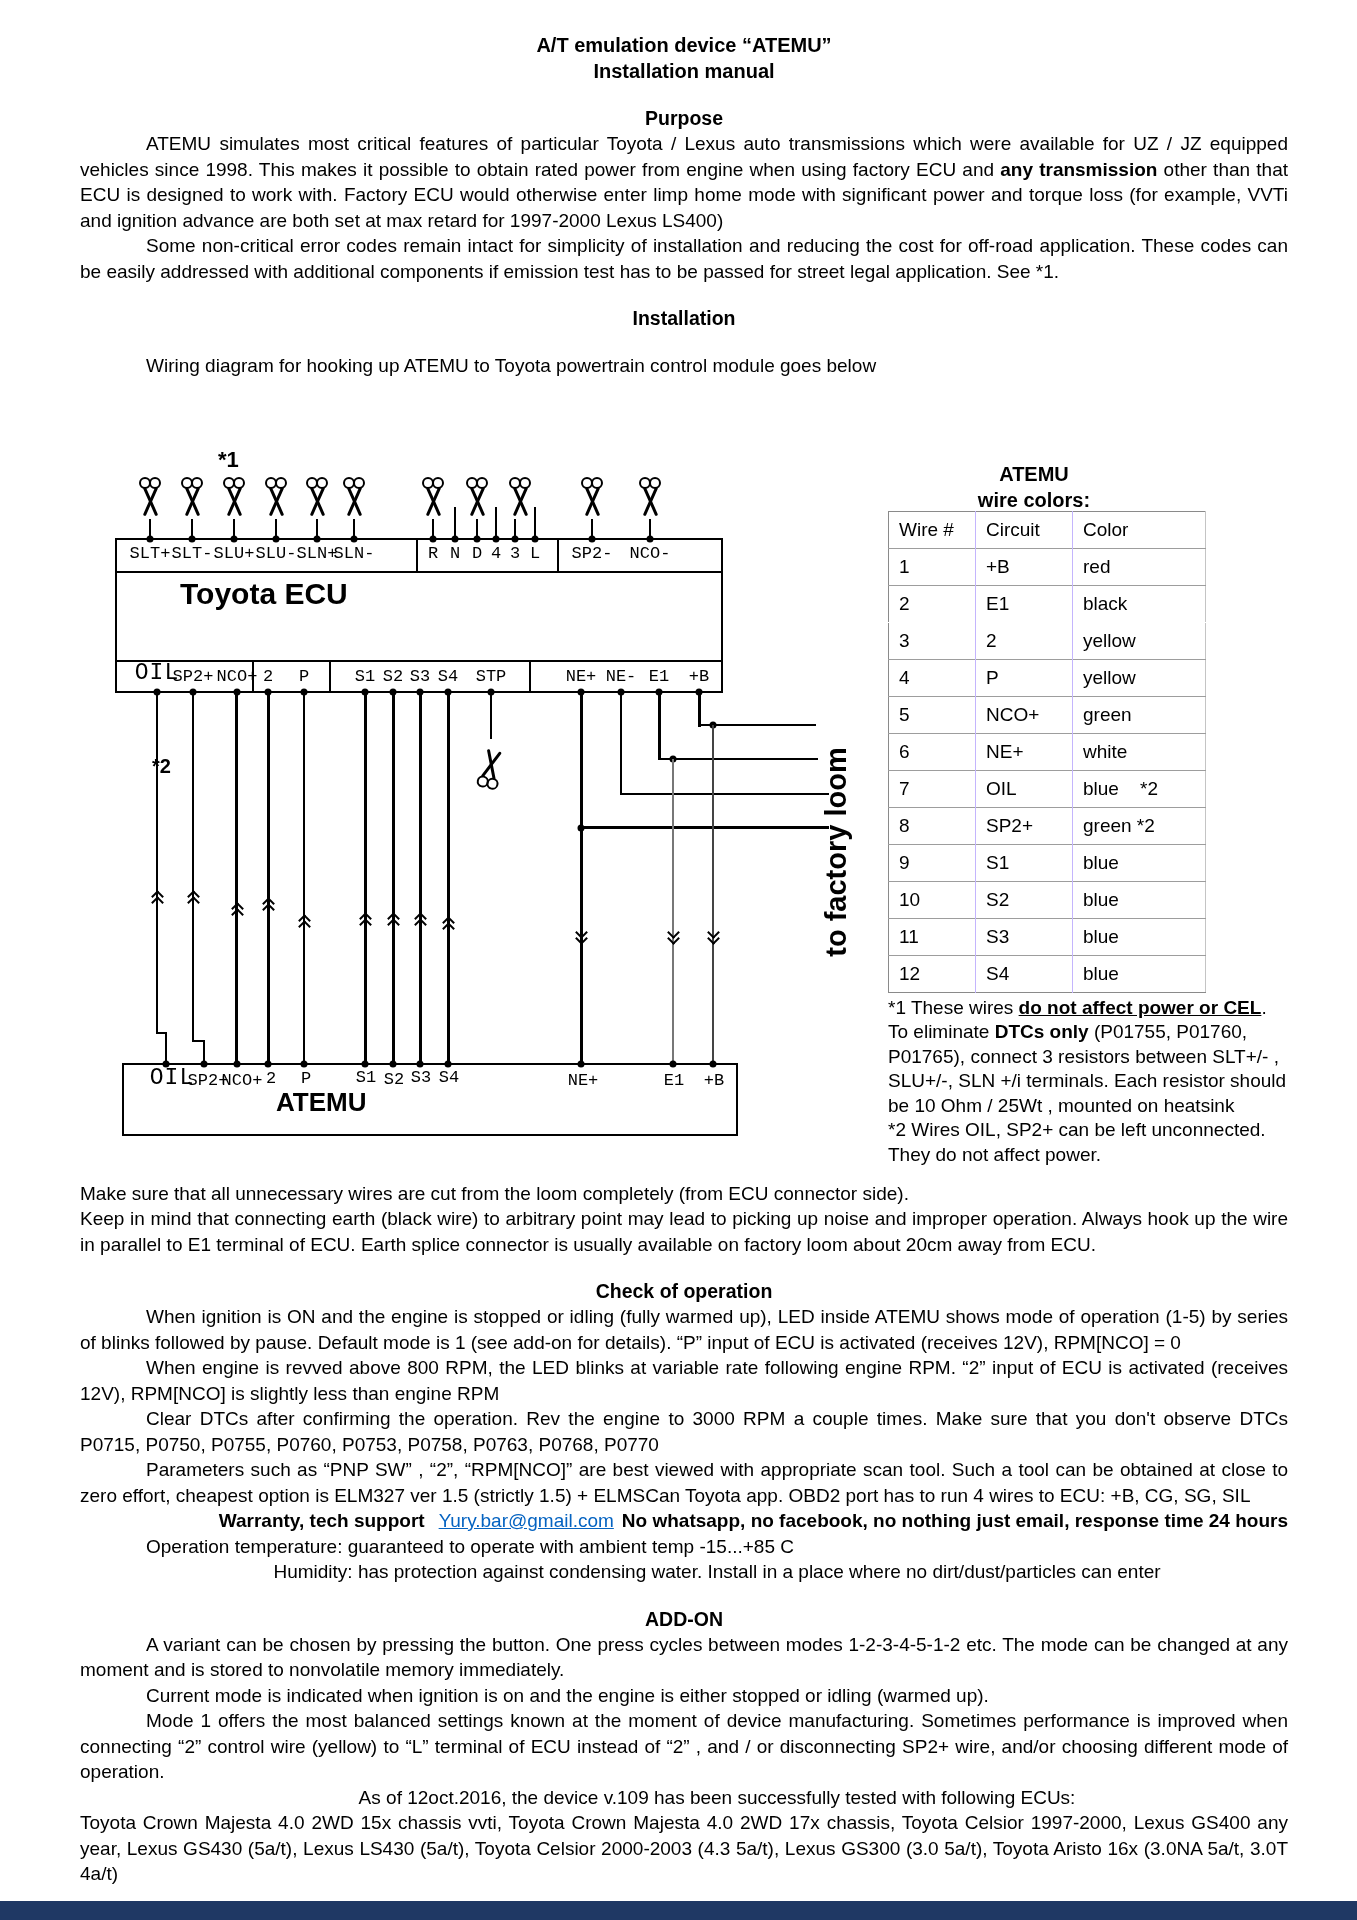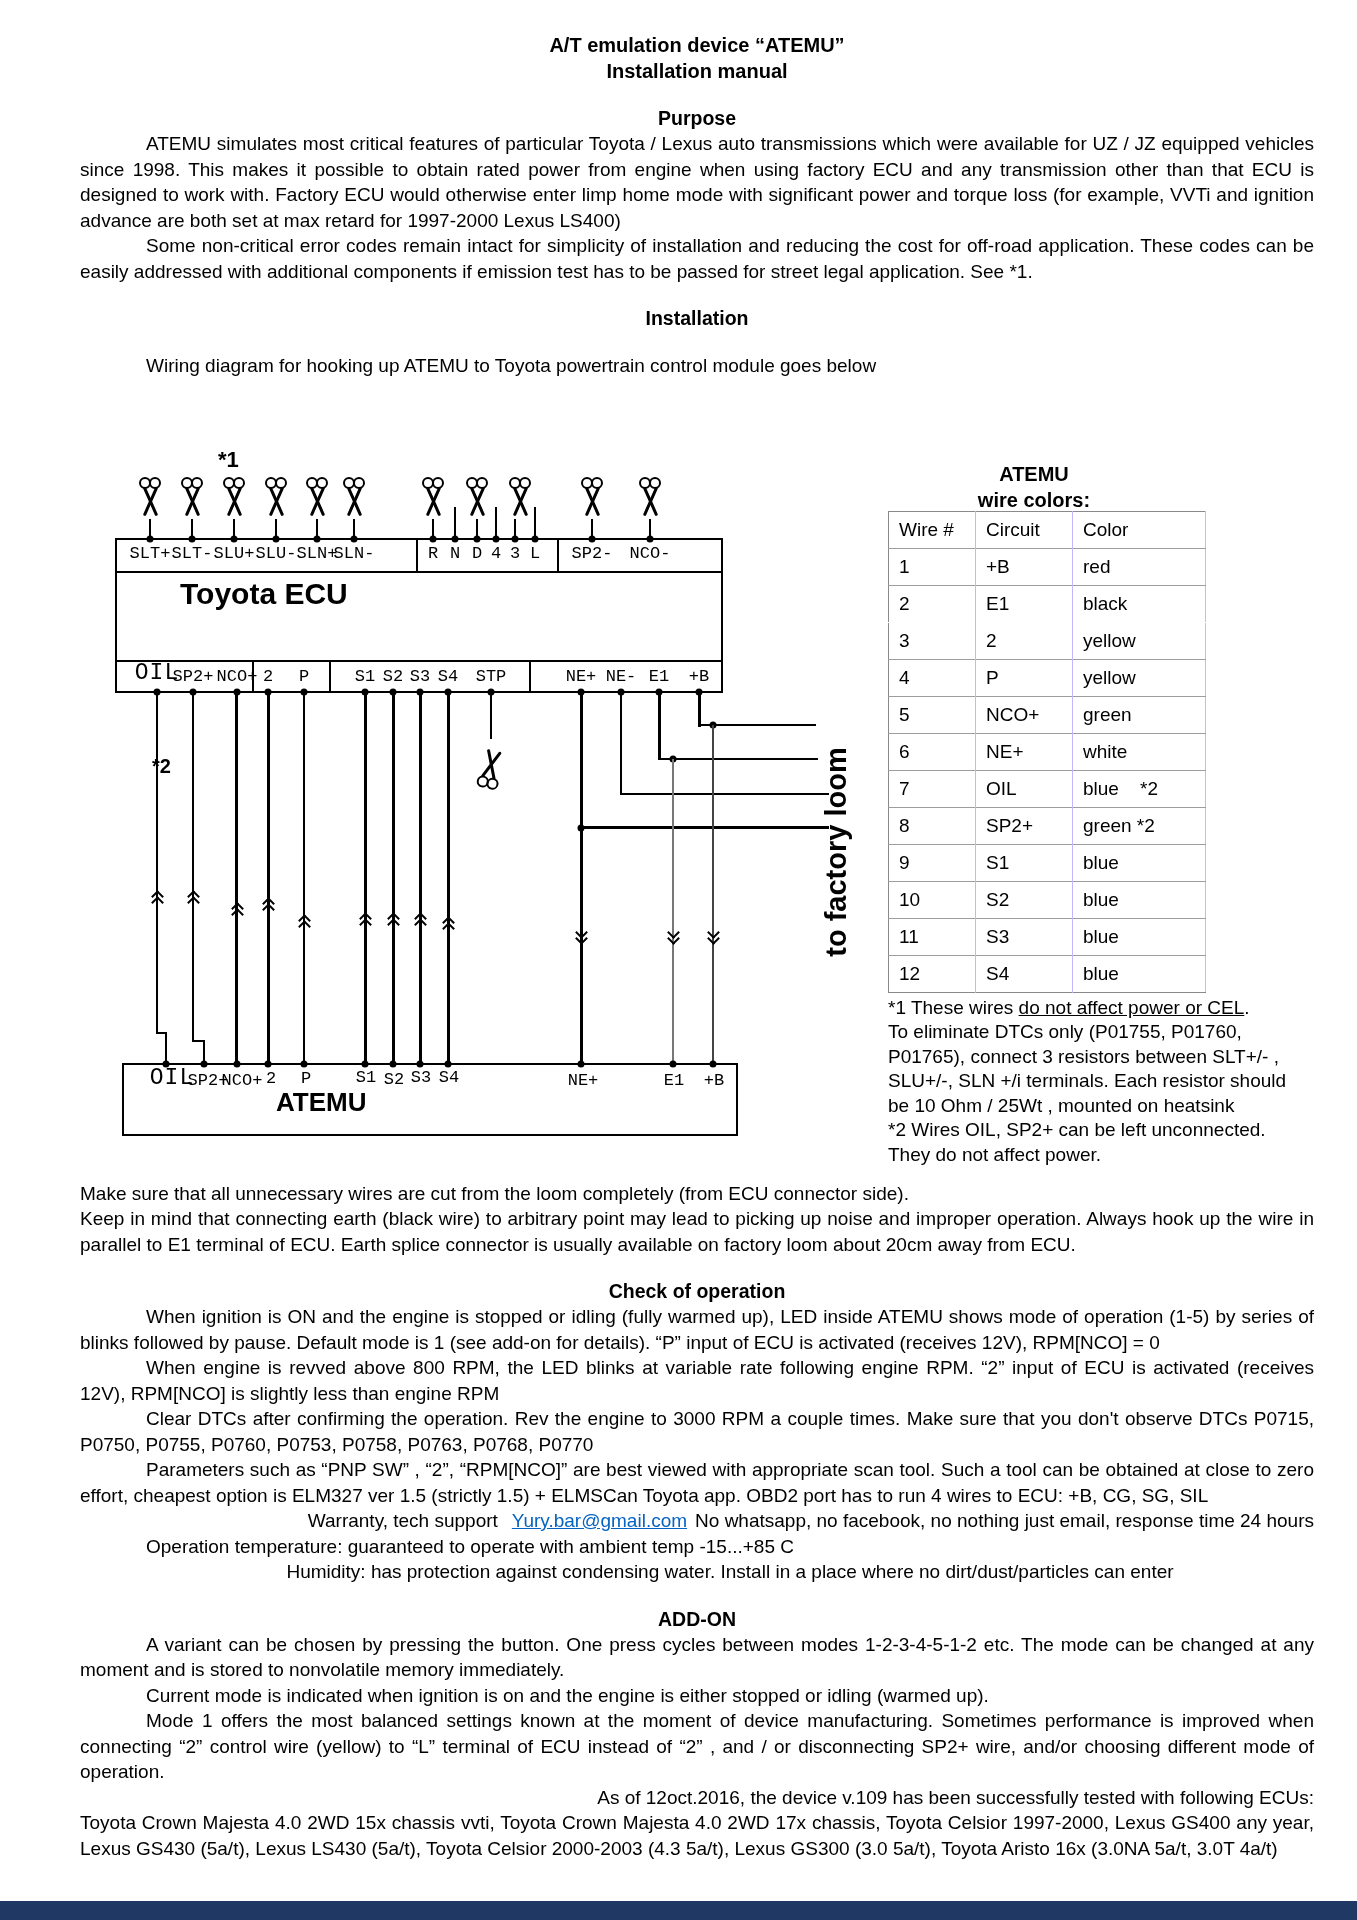--- a/index.html
+++ b/index.html
@@ -1,25 +1,25 @@
 <!DOCTYPE html>
 <html><head>
 <meta charset="utf-8">
 <style>
   html,body{margin:0;padding:0;background:#fff}
   body{width:1357px;height:1920px;position:relative;overflow:hidden;
        font-family:"Liberation Sans",sans-serif;color:#000}
-  .doc{padding:32px 43px 0 80px}
+  .doc{padding:32px 69px 0 80px}
   p{margin:0;font-size:19px;line-height:25.5px;text-align:justify}
   p.ind{text-indent:66px}
   .hd{font-weight:bold;text-align:center;font-size:19.5px;line-height:25px;margin-top:22px}
   .title{font-weight:bold;text-align:center;font-size:20px;line-height:26px;margin:0}
   .intro{margin-top:22px;text-indent:66px;text-align:left}
   .mail{color:#0563c1;text-decoration:underline;margin:0 8px 0 14px}
-  b{font-weight:normal}
+  b{font-weight:bold}
   .u{text-decoration:underline}
 
   
   .diagram{position:relative;width:1357px;height:802px;margin-left:-80px;margin-top:0;
            font-family:"Liberation Mono",monospace}
   .abs{position:absolute}
   .vl,.hl{position:absolute;background:#000}
   .lbl{position:absolute;transform:translateX(-50%);font-size:17px;white-space:nowrap;line-height:20px}
   .lbl.big{font-size:23px;letter-spacing:1px}
   .dot{position:absolute;width:7px;height:7px;border-radius:50%;background:#000;
@@ -443,18 +443,18 @@
   <p class="ind">Clear DTCs after confirming the operation. Rev the engine to 3000 RPM a couple times. Make sure that you don't observe DTCs P0715, P0750, P0755,  P0760, P0753, P0758, P0763, P0768, P0770</p>
   <p class="ind">Parameters such as “PNP SW” , “2”, “RPM[NCO]” are best viewed with appropriate scan tool. Such a tool can be obtained at close to zero effort, cheapest option is ELM327 ver 1.5 (strictly 1.5) + ELMSCan Toyota app. OBD2 port has to run 4 wires to ECU: +B, CG, SG, SIL</p>
   <p class="ind" style="text-align:right"><b>Warranty, tech support</b><a href="#" class="mail">Yury.bar@gmail.com</a><b>No whatsapp, no facebook, no nothing just email, response time 24 hours</b></p>
   <p class="ind" style="text-align:left">Operation temperature: guaranteed to operate with ambient temp -15...+85 C</p>
   <p class="ind" style="text-align:center">Humidity: has protection against condensing water. Install in a place where no dirt/dust/particles can enter</p>
 
   <div class="hd">ADD-ON</div>
   <p class="ind">A variant can be chosen by pressing the button. One press cycles between modes 1-2-3-4-5-1-2 etc. The mode can be changed at any moment and is stored to nonvolatile memory immediately.</p>
   <p class="ind" style="text-align:left">Current mode is indicated when ignition is on and the engine is either stopped or idling (warmed up).</p>
   <p class="ind">Mode 1 offers the most balanced settings known at the moment of device manufacturing. Sometimes performance is improved when connecting “2” control wire (yellow) to “L” terminal of ECU instead of “2” , and / or disconnecting SP2+ wire, and/or choosing different mode of operation.</p>
-  <p class="ind" style="text-align:right">As of 12oct.2016, the device v.109 has been successfully tested with following ECUs:</p>
+  <p class="ind" style="text-align:center">As of 12oct.2016, the device v.109 has been successfully tested with following ECUs:</p>
   <p>Toyota Crown Majesta 4.0 2WD 15x chassis vvti, Toyota Crown Majesta 4.0 2WD 17x chassis, Toyota Celsior 1997-2000, Lexus GS400 any year, Lexus GS430 (5a/t), Lexus LS430 (5a/t), Toyota Celsior 2000-2003 (4.3 5a/t), Lexus GS300 (3.0 5a/t), Toyota Aristo 16x (3.0NA 5a/t, 3.0T 4a/t)</p>
 
 </div>
 
 <div class="bottombar"></div>
 
 </body></html>

